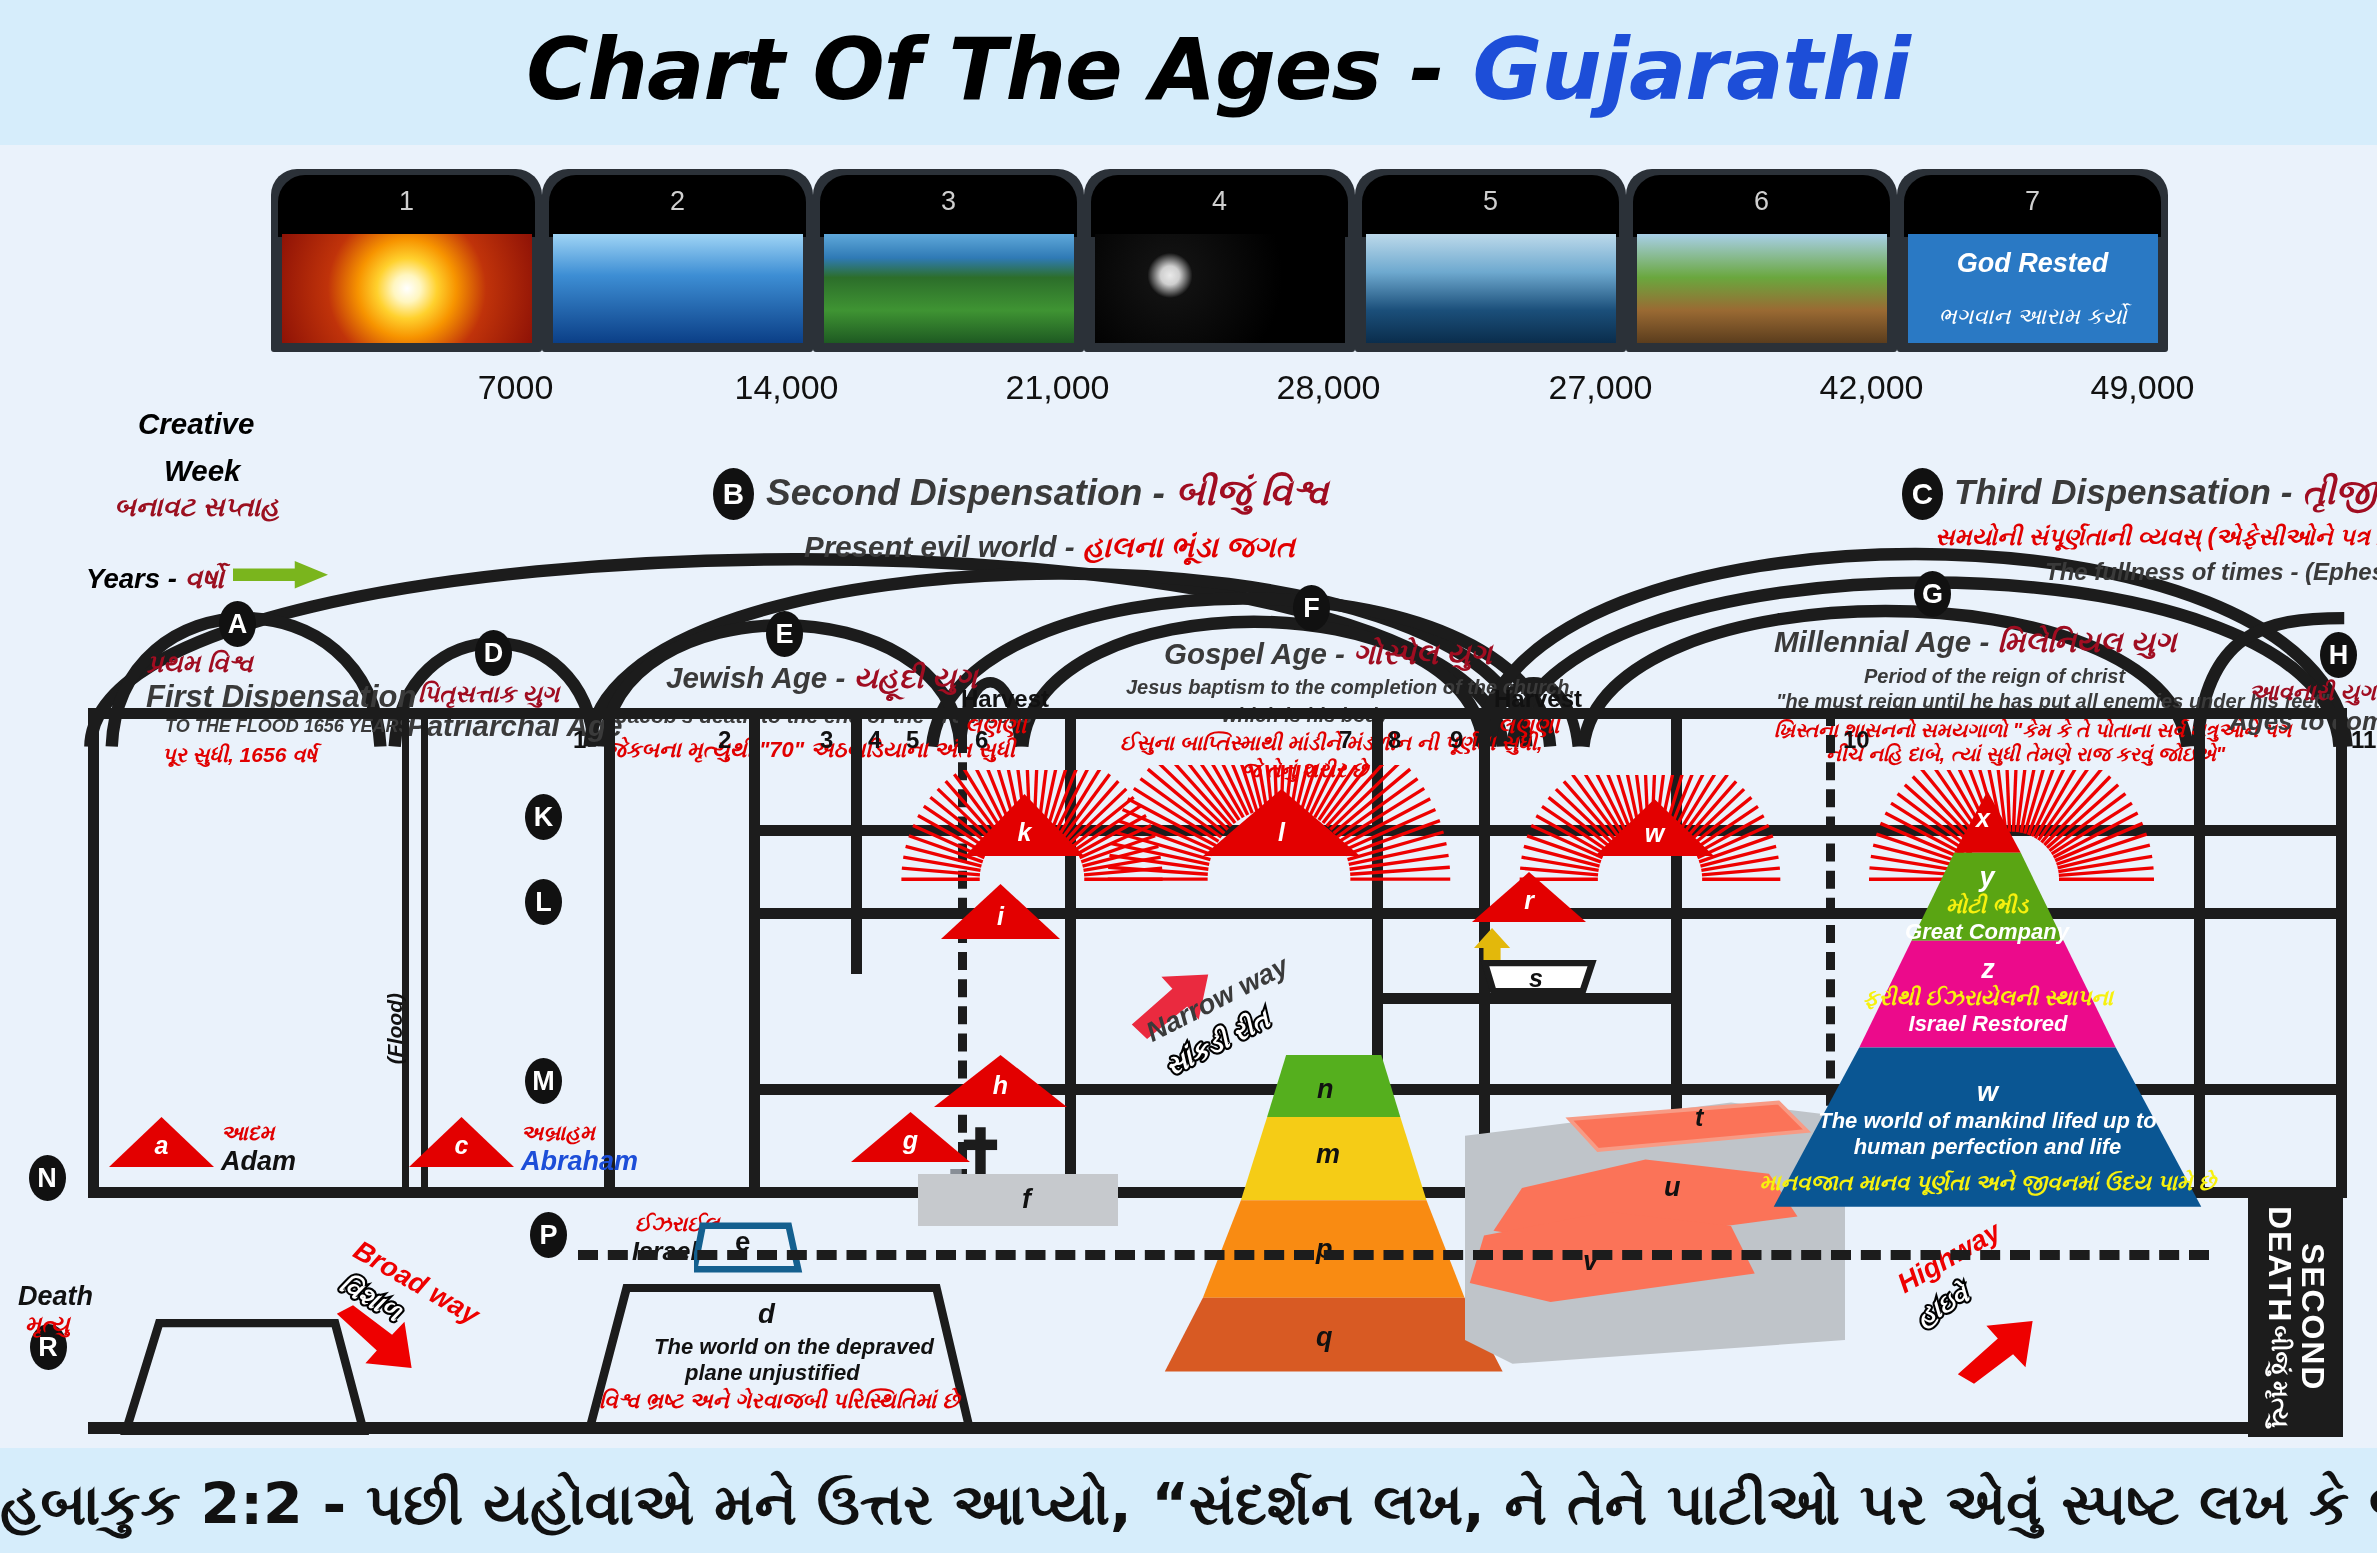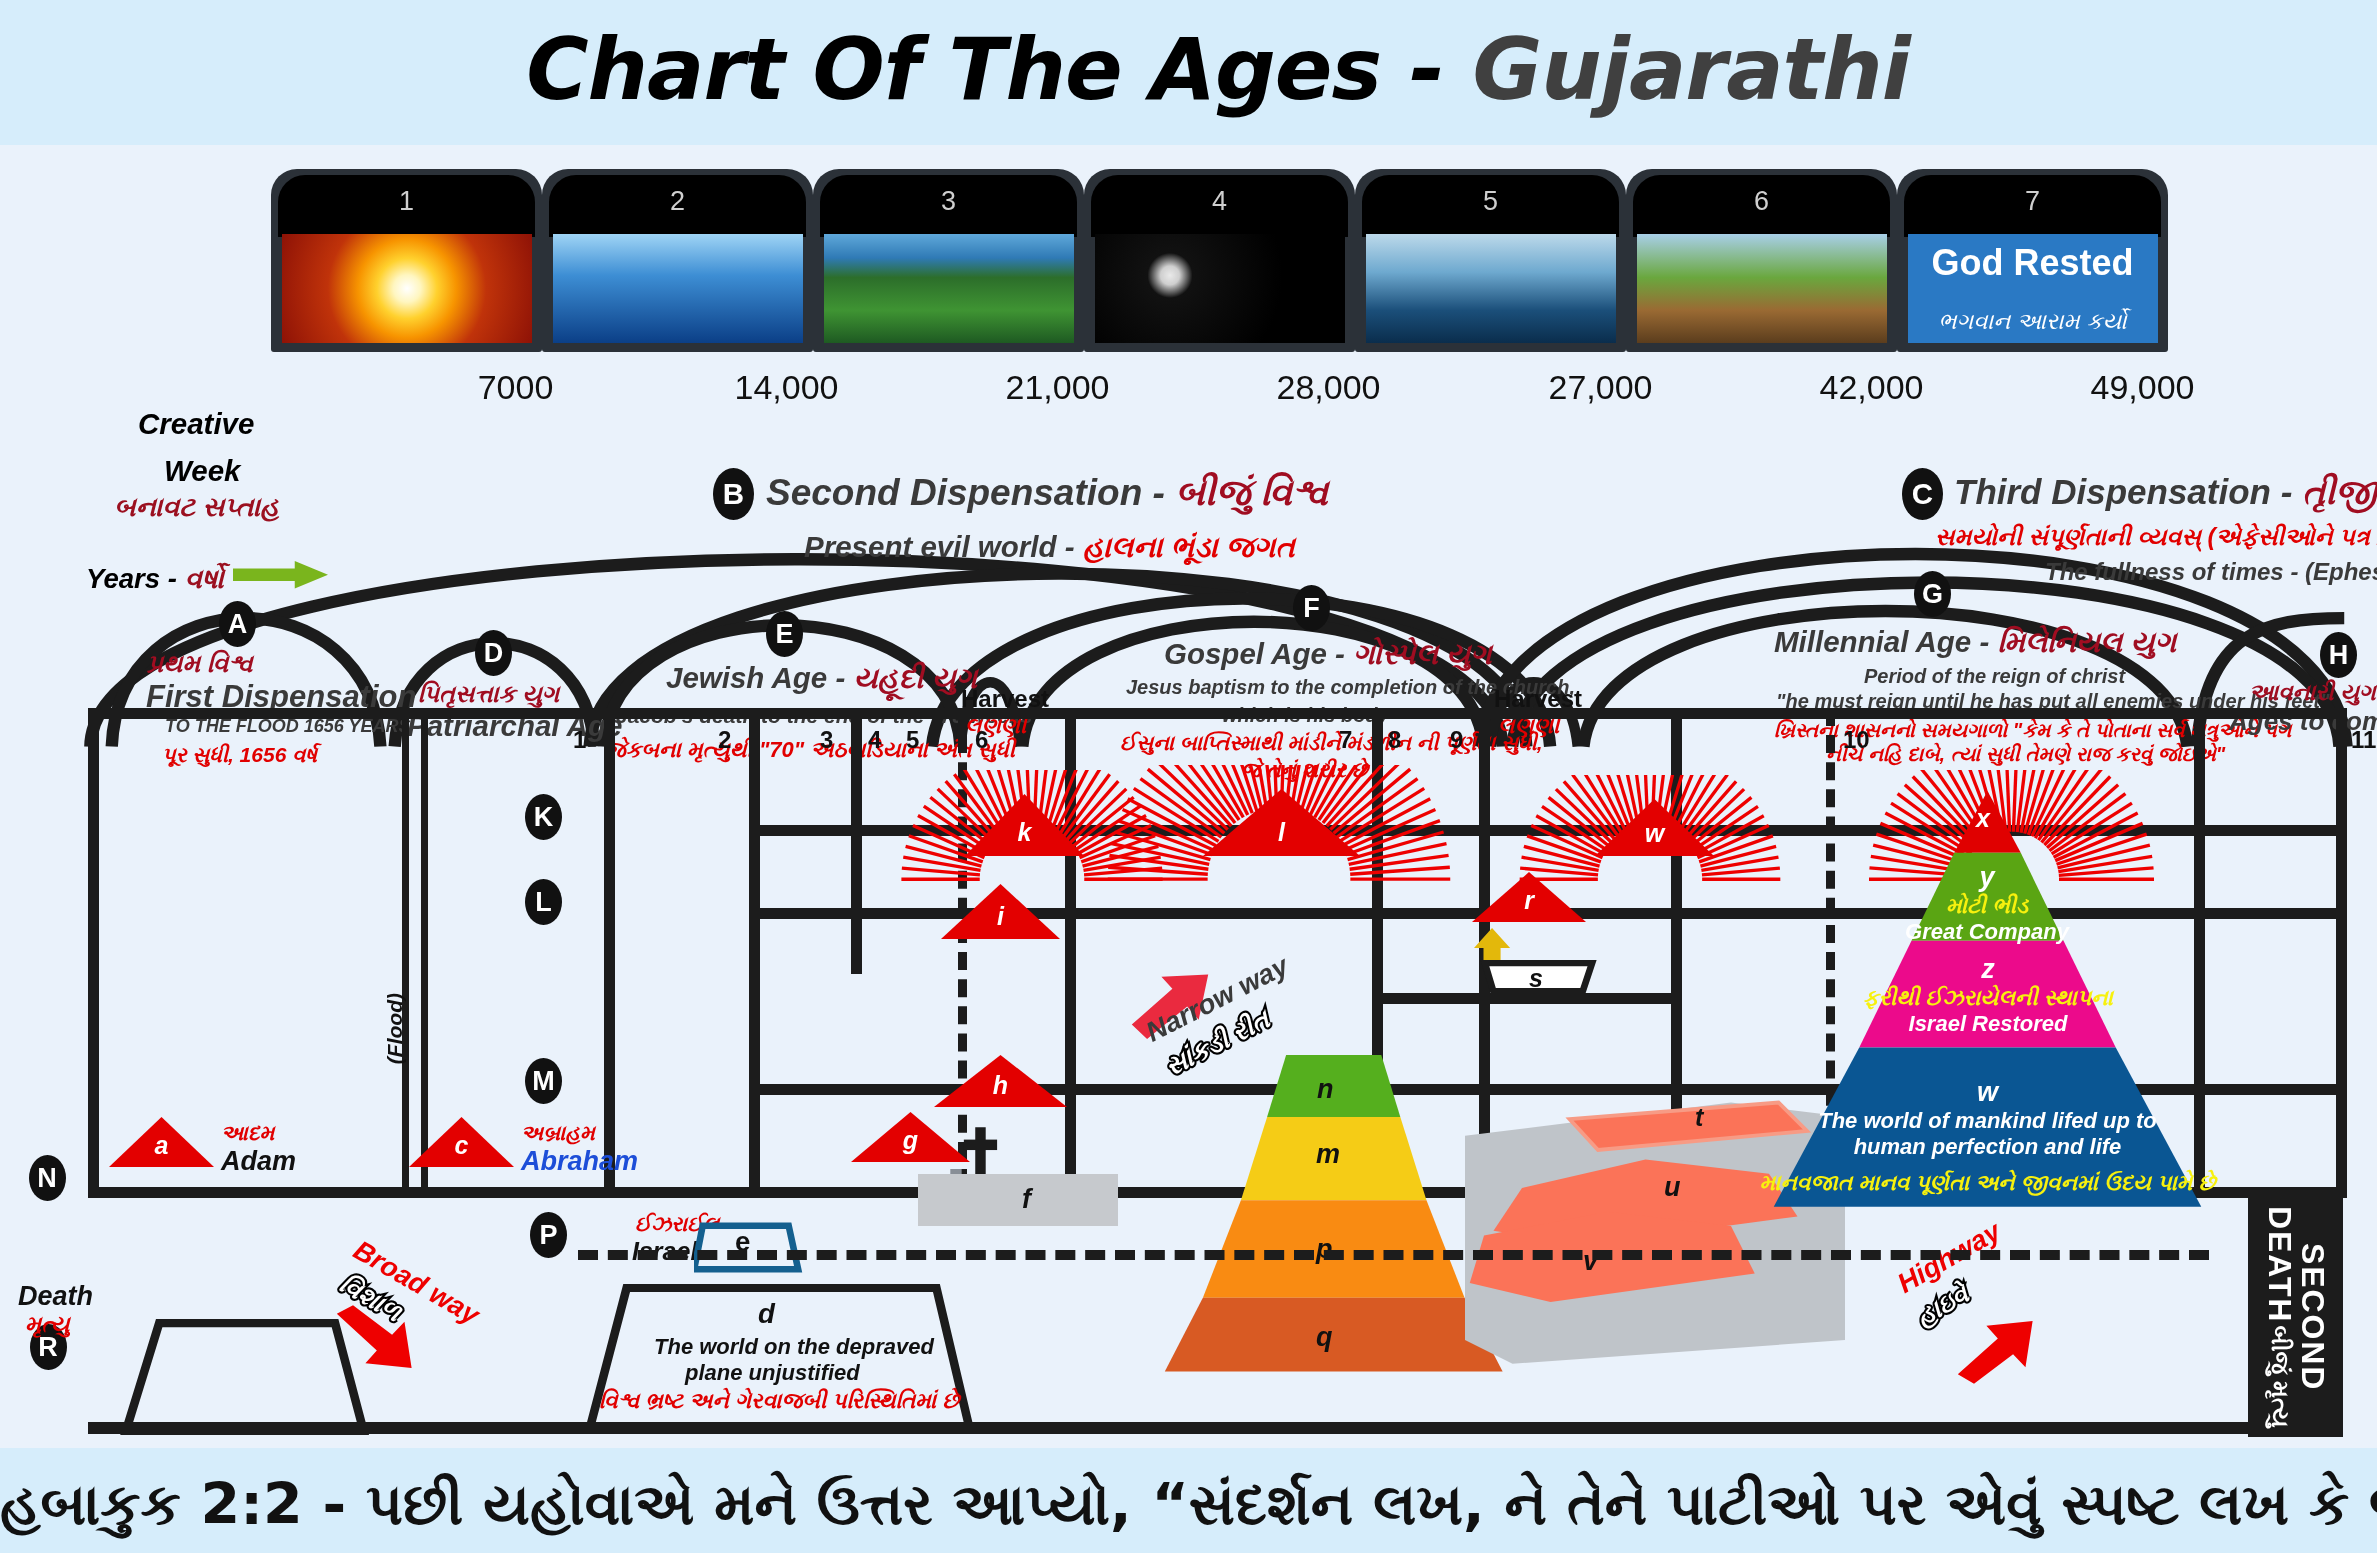--- a/index.html
+++ b/index.html
@@ -13,21 +13,21 @@
   #title-band {
     position:absolute; left:0; top:0; width:2436px; height:145px;
     background:#d6edfb;
   }
   #title-text {
     position:absolute; left:0; top:20px; width:2436px; text-align:center;
     font-size:85px; font-weight:bold; font-style:italic;
     letter-spacing:-1px; color:#000; white-space:nowrap;
     font-family:"DejaVu Sans", sans-serif;
   }
-  #title-text .red { color:#404040; }
+  #title-text .red { color:#1d4ed8; }
   #main-band {
     position:absolute; left:0; top:145px; width:2436px; height:1303px;
     background:#eaf2fb;
   }
   #footer-band {
     position:absolute; left:0; top:1448px; width:2436px; height:106px;
     background:#d6edfb;
   }
   #footer-text {
     position:absolute; left:0; top:23px; width:2436px; text-align:center;
@@ -72,21 +72,21 @@
   .art-explosion{width:100%;height:100%;background:
      radial-gradient(circle at 50% 50%, #ffffff 0%, #fff6c0 10%, #ffd12e 22%, #f79400 36%, #c0330a 58%, #8e1206 100%);}
   .art-water{width:100%;height:100%;background:linear-gradient(#9fd4f5 0%,#3d8ed4 38%,#0b3f87 100%);}
   .art-land{width:100%;height:100%;background:linear-gradient(#5fa8da 0%,#2f7ab5 22%,#2c6e2a 40%,#3f9433 70%,#1e5a22 100%);}
   .art-night{width:100%;height:100%;background:radial-gradient(circle at 30% 38%, #e9e9e9 0%, #cfcfcf 5%, #111 12%, #000 60%),
      radial-gradient(circle at 78% 42%, #ffd88a 0%, #ff9a00 3%, #000 9%), #000; }
   .art-birds{width:100%;height:100%;background:linear-gradient(#bcd9ea 0%,#6ea9cf 35%,#1b4f7a 70%,#0a2d4c 100%);}
   .art-animals{width:100%;height:100%;background:linear-gradient(#a8cfe8 0%,#6aa73e 40%,#9a6a33 70%,#5b3d1d 100%);}
   .art-rest{width:100%;height:100%;background:#2a79c4; display:flex; flex-direction:column;
             align-items:center; justify-content:center; color:#fff;}
-  .art-rest .l1{font-size:36px;font-weight:bold;text-align:right;}
+  .art-rest .l1{font-size:27px;font-weight:bold;font-style:italic;text-align:right;}
   .art-rest .l2{font-size:23px;font-style:italic;margin-top:24px;}
 
   
   #diagram { position:absolute; left:0; top:442px; width:2436px; height:1008px; }
   .txt { position:absolute; white-space:nowrap; }
   .en  { font-style:italic; font-weight:bold; color:#3a3a3a; }
   .gu  { font-style:italic; font-weight:bold; color:#a00d21; }
   .gu-red { color:#e10000; }
 
   .badge {

